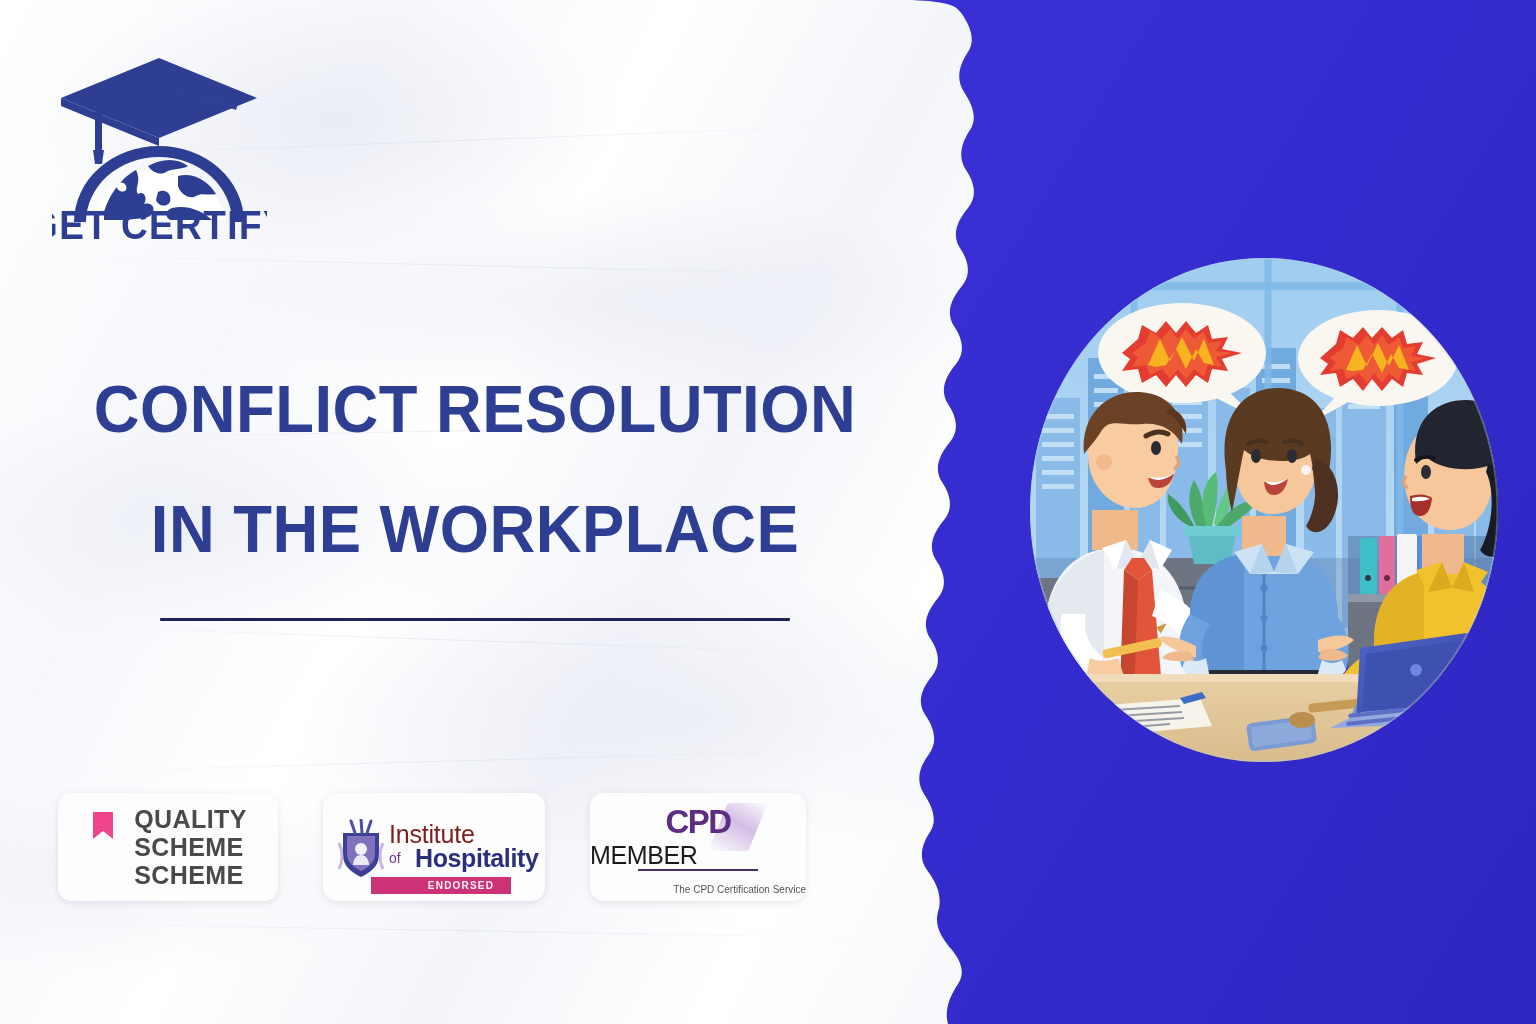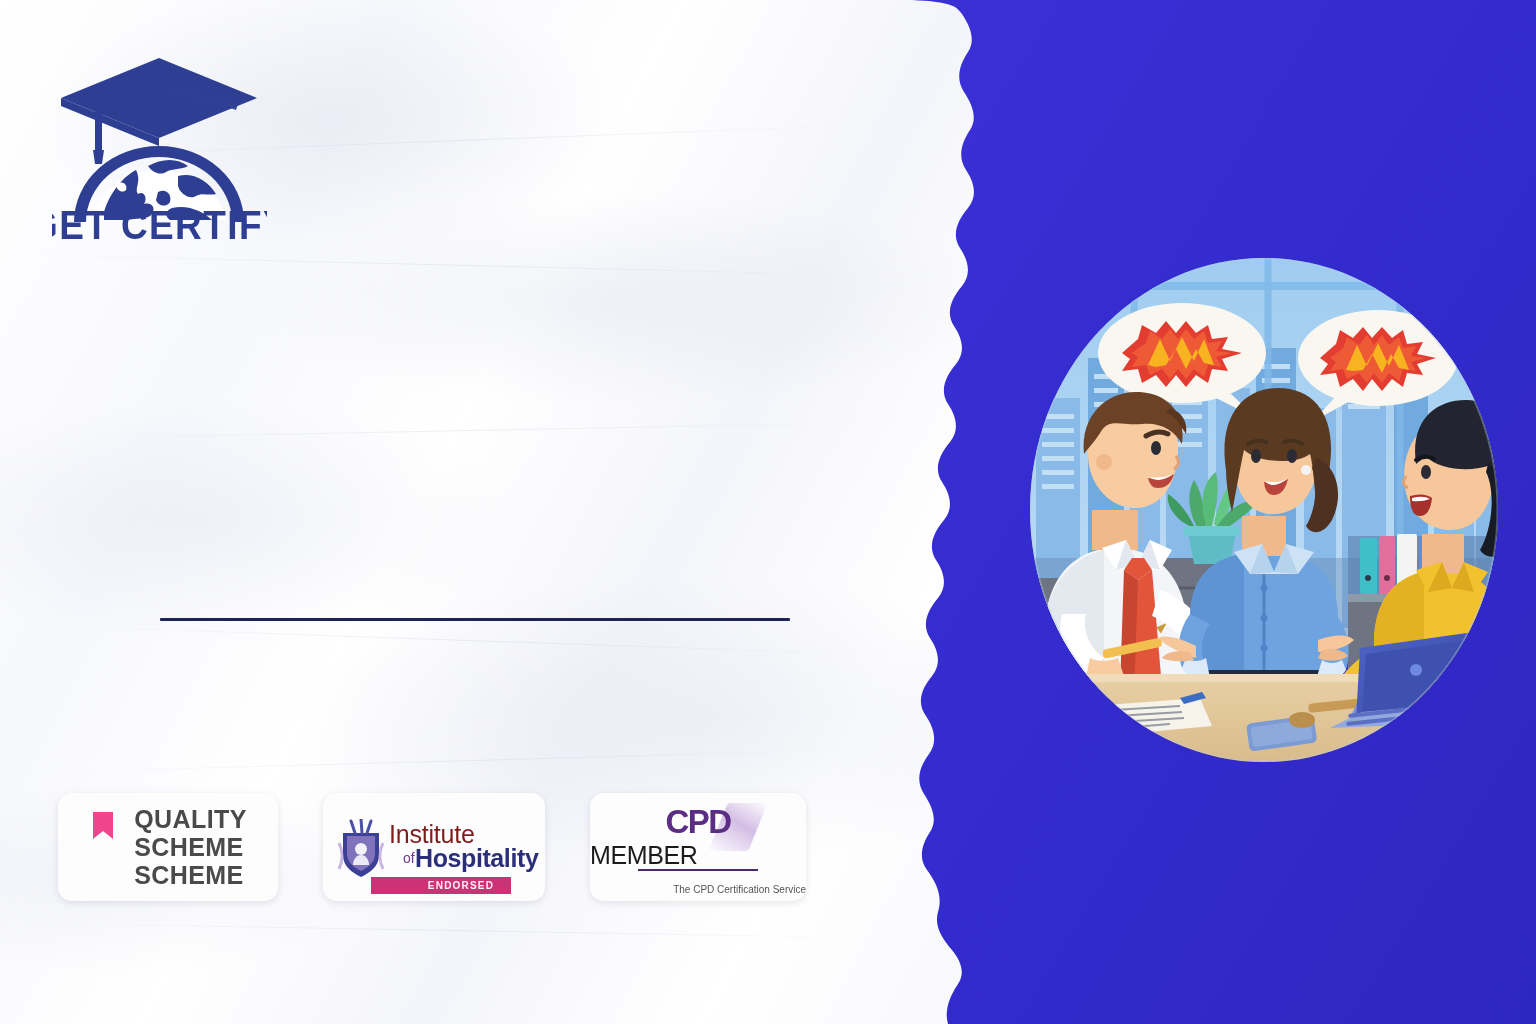--- a/index.html
+++ b/index.html
@@ -71,21 +71,20 @@
   
   .ioh { position:relative; width:100%; height:100%; }
   .ioh-crest { position:absolute; left:14px; top:26px; width:48px; height:58px; }
   .ioh-word1 {
     position:absolute; left:66px; top:27px; font-size:25px; color:#7f1d1d;
     font-family:"Liberation Sans", sans-serif; letter-spacing:-.2px;
   }
   .ioh-of {
     position:absolute; left:66px; top:57px; font-size:14px; color:#6c3a8e;
     font-family:"Liberation Sans", sans-serif;
-    margin-left:14px;
   }
   .ioh-word2 {
     position:absolute; left:92px; top:51px; font-size:25px; font-weight:bold; color:#2b2f7a;
     font-family:"Liberation Sans", sans-serif; letter-spacing:-.4px;
   }
   .ioh-banner {
     position:absolute; left:48px; top:84px; width:140px; height:17px; background:#cc3377;
     display:flex; align-items:center; justify-content:center;
   }
   .ioh-banner span {
@@ -198,20 +197,24 @@
         <path d="M126 134 C140 130 156 138 164 152 C156 154 150 150 144 154 C138 158 128 152 126 144 Z"></path>
         <path d="M106 150 C114 146 120 152 118 160 C114 166 106 164 104 158 Z"></path>
         <path d="M120 166 C136 162 152 170 160 178 L118 178 C112 174 114 168 120 166 Z"></path>
         <path d="M64 142 C70 138 76 142 74 148 C70 152 64 148 64 142 Z" fill="#ffffff"></path>
       </g>
 
       <text x="107" y="196" text-anchor="middle" font-family="Liberation Sans, sans-serif" font-size="37" font-weight="bold" fill="#2E3F93" letter-spacing="1.4" transform="scale(1,1.08) translate(0,-14)">GET CERTIFY</text>
     </svg>
   </div>
 
+  <div class="headline">
+    <span class="hl-line hl1">CONFLICT RESOLUTION</span>
+    <span class="hl-line hl2">IN THE WORKPLACE</span>
+  </div>
   <div class="divider"></div>
 
   <div class="badges">
 
     <div class="badge-card b1">
       <div class="qls">
         <svg class="qls-mark" viewBox="0 0 20 27">
           <path d="M0 0 h20 v27 l-10 -8 l-10 8 Z" fill="#F0448C"></path>
         </svg>
         <div class="qls-text">

